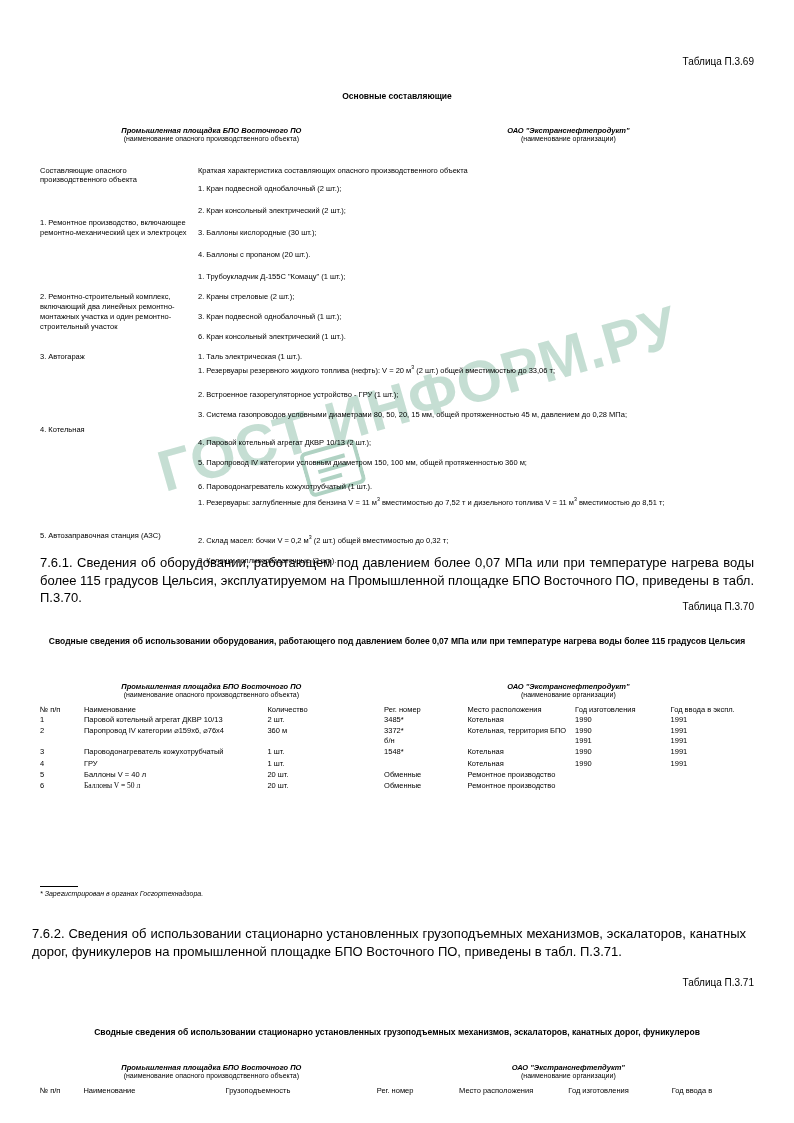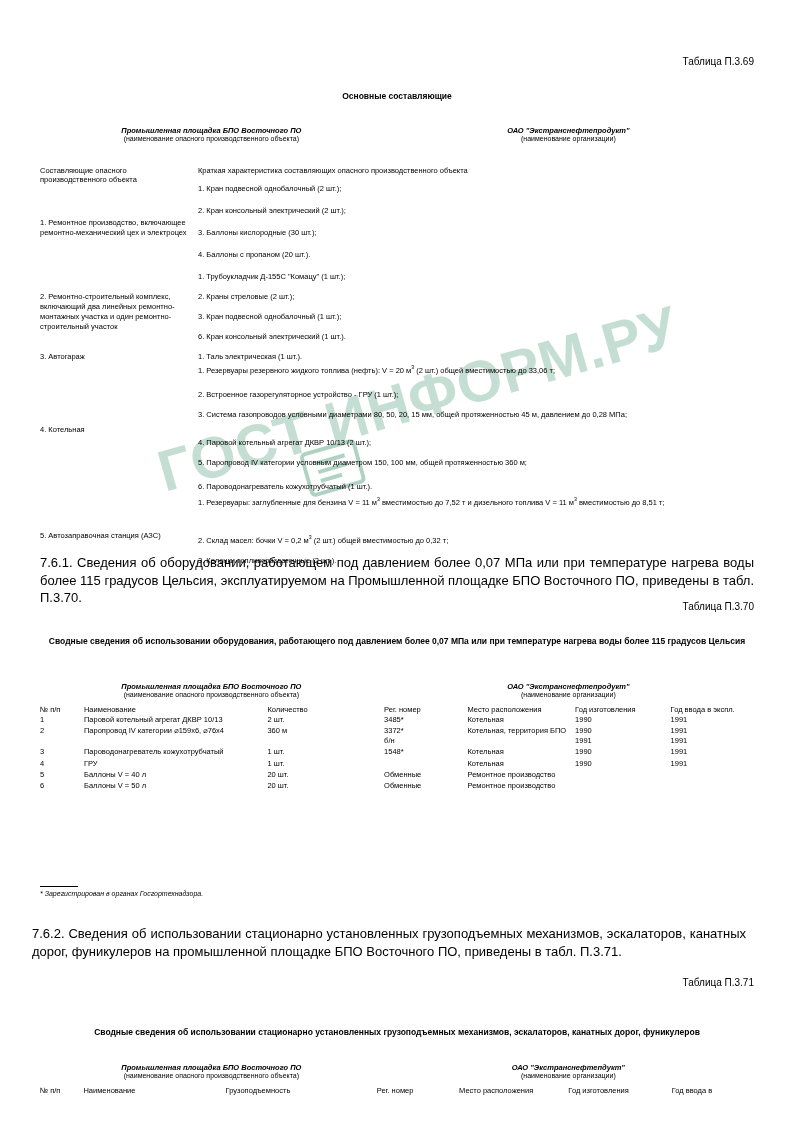--- a/index.html
+++ b/index.html
@@ -292,21 +292,21 @@
               <td style="line-height: 1.35; padding-top: 1px;">5</td>
               <td style="line-height: 1.35; padding-top: 1px;">Баллоны V = 40 л</td>
               <td style="line-height: 1.35; padding-top: 1px;">20 шт.</td>
               <td style="line-height: 1.35; padding-top: 1px;">Обменные</td>
               <td style="line-height: 1.35; padding-top: 1px;">Ремонтное производство</td>
               <td style="line-height: 1.35; padding-top: 1px;"></td>
               <td style="line-height: 1.35; padding-top: 1px;"></td>
             </tr>
             <tr>
               <td style="line-height: 1.35; padding-top: 1px;">6</td>
-              <td style="line-height: 1.35; padding-top: 1px;">Баллоны V = 50 л</td>
+              <td style="line-height: 1.35; padding-top: 1px; font-family: Liberation Serif, serif;">Баллоны V = 50 л</td>
               <td style="line-height: 1.35; padding-top: 1px;">20 шт.</td>
               <td style="line-height: 1.35; padding-top: 1px;">Обменные</td>
               <td style="line-height: 1.35; padding-top: 1px;">Ремонтное производство</td>
               <td style="line-height: 1.35; padding-top: 1px;"></td>
               <td style="line-height: 1.35; padding-top: 1px;"></td>
             </tr>
           </tbody>
       </table>
     </div>
 

